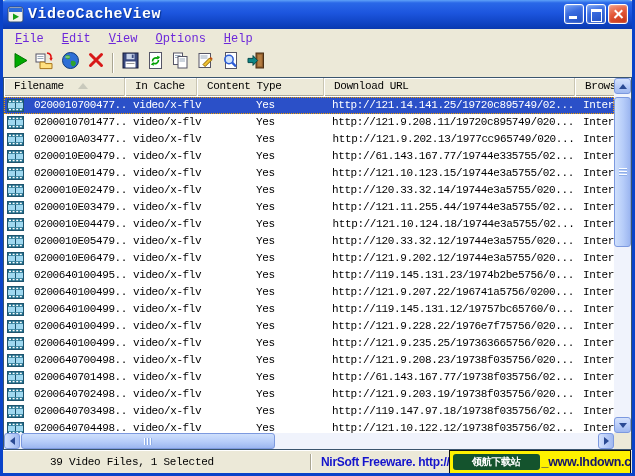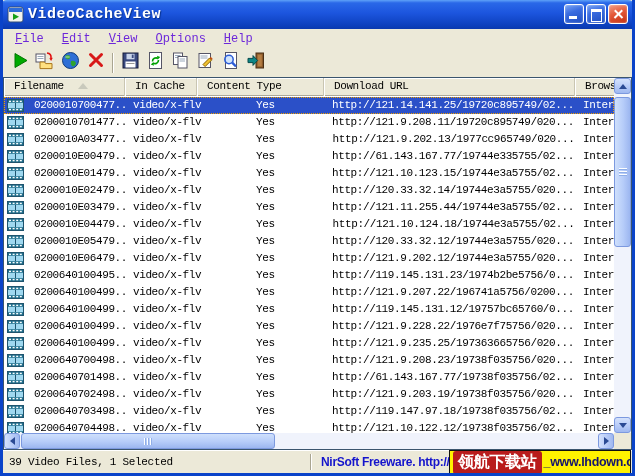--- a/index.html
+++ b/index.html
@@ -79,30 +79,30 @@
   .vthumb::after{content:"";position:absolute;left:4px;top:50%;margin-top:-4px;width:8px;height:8px;
         background:repeating-linear-gradient(180deg,#FDFEFF 0 1px,#8FAEE8 1px 2px,transparent 2px 3px);}
   .hthumb{position:absolute;top:0;left:17px;width:254px;height:16px;
         background:linear-gradient(180deg,#CFE0FC 0%,#B6CCF9 55%,#9CB6F0 100%);
         border:1px solid #7C99DF;border-radius:3px;}
   .hthumb::after{content:"";position:absolute;top:4px;left:50%;margin-left:-4px;width:8px;height:7px;
         background:repeating-linear-gradient(90deg,#FDFEFF 0 1px,#8FAEE8 1px 2px,transparent 2px 3px);}
   
   .statusbar{position:absolute;left:0;top:450px;width:629px;height:23px;background:#ECE9D8;
              border-top:1px solid #fff;display:flex;align-items:center;font-size:11px;letter-spacing:-0.3px;}
-  .sb-left{padding-left:6px;flex:0 0 auto;color:#000;}
+  .sb-left{padding-left:6px;flex:0 0 auto;color:#000;margin-left:41px;}
   .sb-div{position:absolute;left:307px;top:3px;bottom:3px;width:2px;
           border-left:1px solid #A9A591;border-right:1px solid #fff;}
   .nirsoft{position:absolute;left:318px;font-family:"Liberation Sans","DejaVu Sans",sans-serif;
            font-weight:bold;font-size:12px;color:#1414CC;white-space:nowrap;}
   .watermark{position:absolute;right:1px;top:-1px;height:24px;width:182px;background:#FFF200;
              border:1px solid #101010;display:flex;align-items:center;padding:0 3px;white-space:nowrap;overflow:hidden;
              font-family:"Liberation Sans","DejaVu Sans",sans-serif;}
-  .wm-badge{background:#b91c1c;color:#fff;font-weight:bold;font-size:16px;border-radius:3px;
-            padding:1px 5px;margin-right:2px;}
+  .wm-badge{background:#14532d;color:#fff;font-weight:bold;font-size:10px;border-radius:3px;
+            padding:1px 19px;margin-right:2px;}
   .wm-url{color:#14146E;font-weight:bold;font-size:12.5px;}
 </style>
 </head>
 <body>
 
 <div class="window">
 
   <div class="titlebar">
     <span class="app-icon">
       <svg width="17" height="17" viewBox="0 0 17 17">

